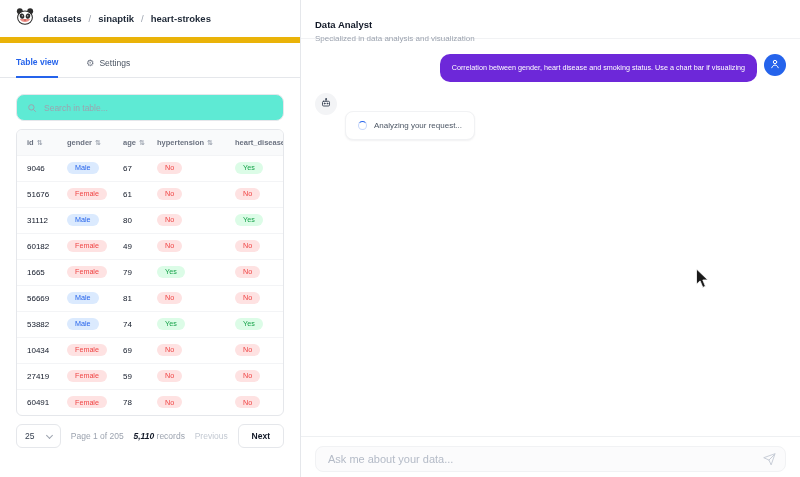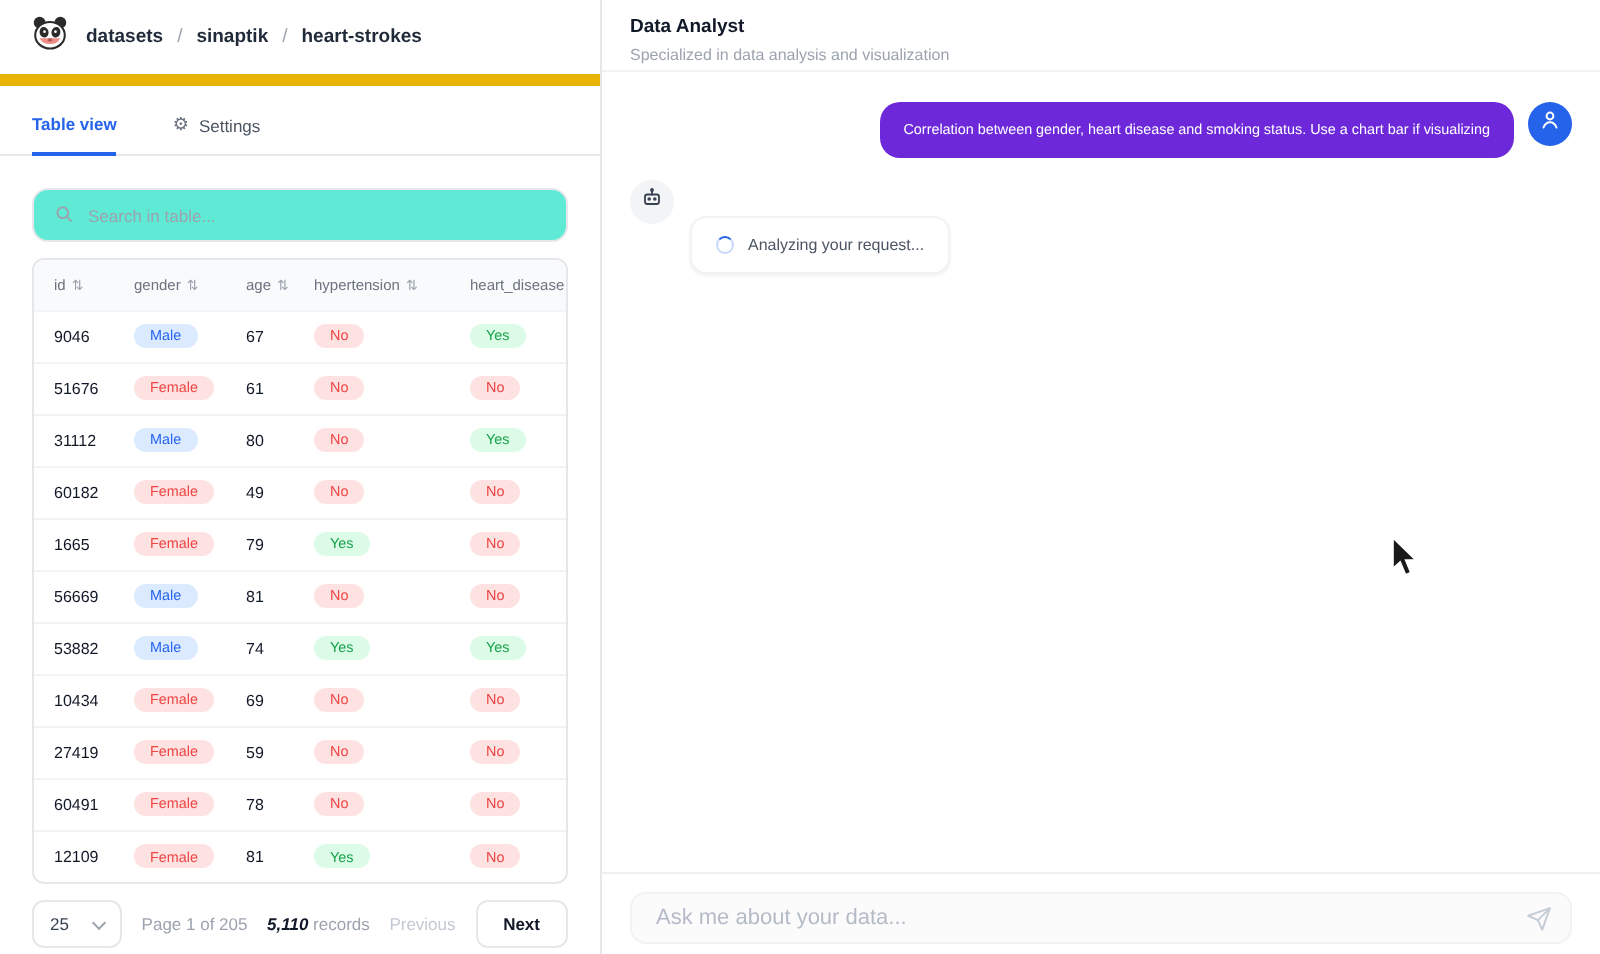--- a/index.html
+++ b/index.html
@@ -37,21 +37,21 @@
   }
   .search-box input::placeholder { color: #9ca3af; }
 
   .table-card {
     margin: 0 16px; border: 1px solid #e5e7eb; border-radius: 6px; overflow: hidden;
   }
   table { width: 100%; border-collapse: collapse; table-layout: fixed; }
   col.c1 { width: 40px; } col.c2 { width: 56px; } col.c3 { width: 34px; }
   col.c4 { width: 78px; } col.c5 { width: 90px; }
   thead th {
-    background: #f9fafb; height: 25px; font-size: 7.5px; font-weight: 400; color: #6b7280;
+    background: #f9fafb; height: 25px; font-size: 7.5px; font-weight: 700; color: #6b7280;
     text-align: left; padding-left: 10px; white-space: nowrap; overflow: hidden; margin-top: 28px;
   }
   .sort-glyph { font-family: "DejaVu Sans", sans-serif; font-size: 7px; color: #9ca3af; margin-left: 3px; }
   tbody td {
     height: 26px; font-size: 8px; color: #111827; padding-left: 10px;
     border-top: 1px solid #f3f4f6; white-space: nowrap; overflow: hidden;
   }
   .pill {
     display: inline-block; padding: 2.5px 8px; border-radius: 999px;
     font-size: 7.2px; font-weight: 500; line-height: 1;
@@ -74,21 +74,21 @@
   .records { color: #9ca3af; }
   .records b { color: #111827; font-weight: bold; font-style: italic; }
   .prev-btn { color: #c3c9d2; background: none; border: none; font-size: 8.5px; font-family: inherit; cursor: default; }
   .next-btn {
     border: 1px solid #e5e7eb; border-radius: 6px; background: #fff; padding: 6px 13px;
     font-size: 8.5px; font-weight: bold; color: #111827; font-family: inherit; cursor: pointer;
   }
 
   
   .right-panel { position: absolute; left: 301px; top: 0; width: 499px; height: 477px; background: #fff; }
-  .rp-header { padding: 8px 14px; border-bottom: 1px solid #f1f2f4; height: 36px; }
+  .rp-header { padding: 19px 14px; border-bottom: 1px solid #f1f2f4; height: 36px; }
   .rp-title { font-size: 9.5px; font-weight: bold; color: #111827; }
   .rp-subtitle { font-size: 8px; color: #9ca3af; margin-top: 4px; }
 
   .messages { padding: 15px 14px 0; }
   .msg-user { display: flex; justify-content: flex-end; align-items: flex-start; gap: 7px; }
   .bubble-user {
     background: #6d28d9; color: #fff; font-size: 7.2px; line-height: 8px;
     padding: 10px 12px; border-radius: 10px; white-space: nowrap;
   }
   .avatar {
@@ -278,27 +278,20 @@
     </tr>
 
     <tr>
       <td>60491</td>
       <td><span class="pill pill-red">Female</span></td>
       <td>78</td>
       <td><span class="pill pill-red">No</span></td>
       <td><span class="pill pill-red">No</span></td>
     </tr>
 
-    <tr>
-      <td>12109</td>
-      <td><span class="pill pill-red">Female</span></td>
-      <td>81</td>
-      <td><span class="pill pill-green">Yes</span></td>
-      <td><span class="pill pill-red">No</span></td>
-    </tr>
   </tbody>
     </table>
   </div>
 
   <div class="pagination">
     <div class="page-size">
       <span>25</span>
       <span class="chev"></span>
     </div>
     <span class="page-info">Page 1 of 205</span>

